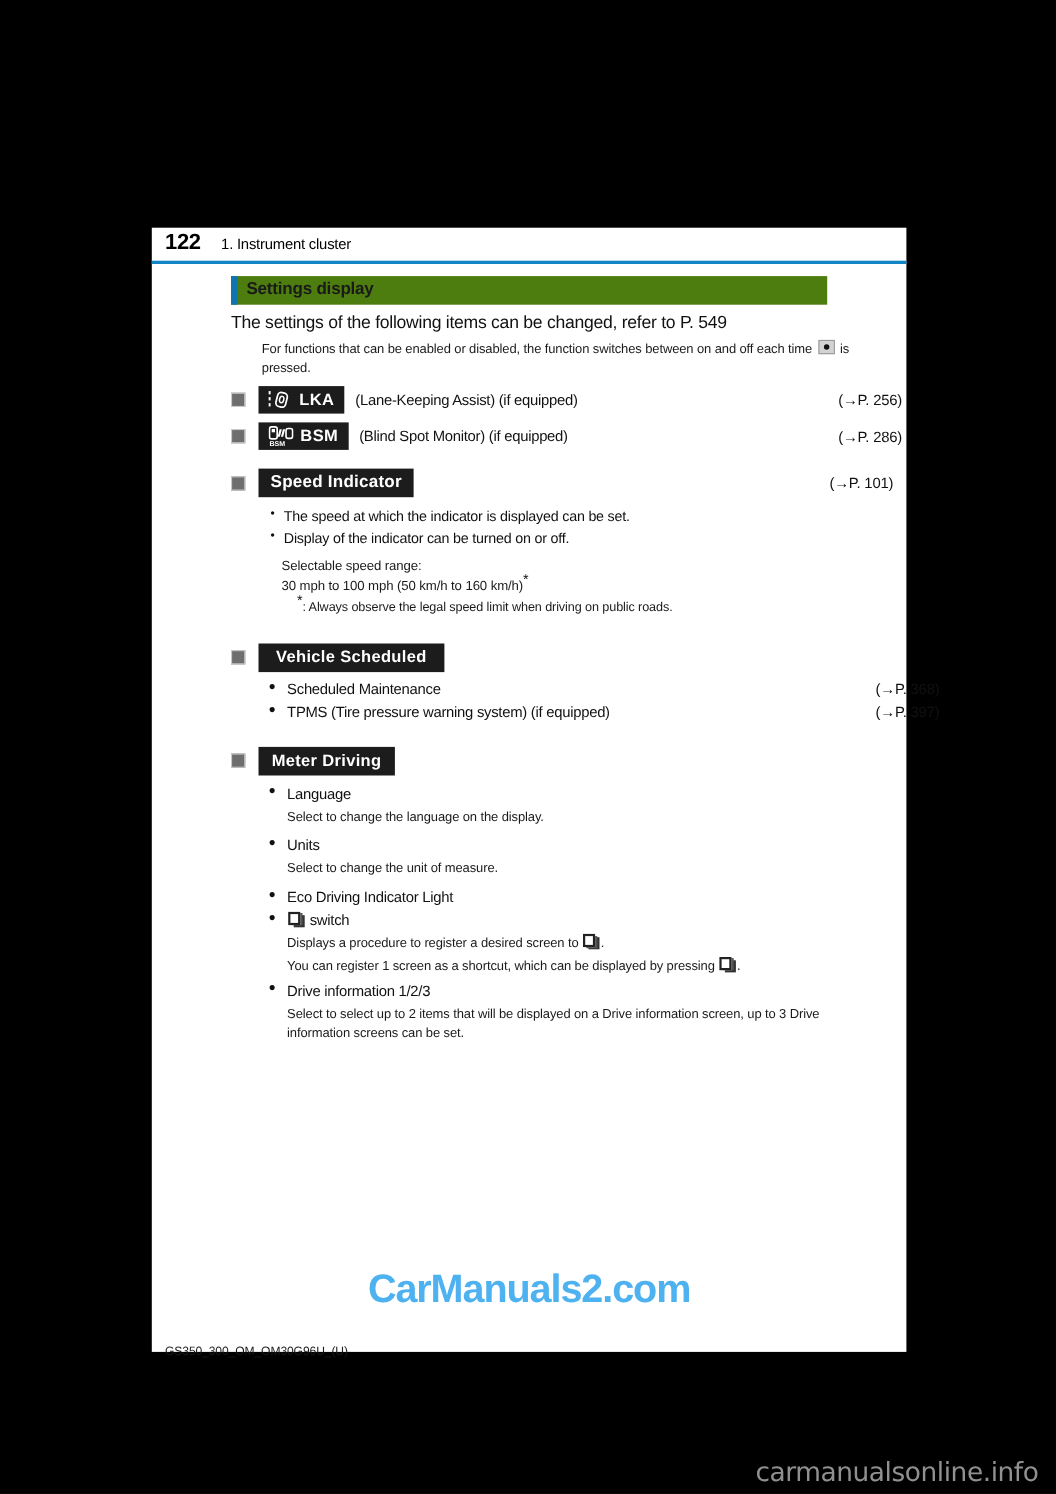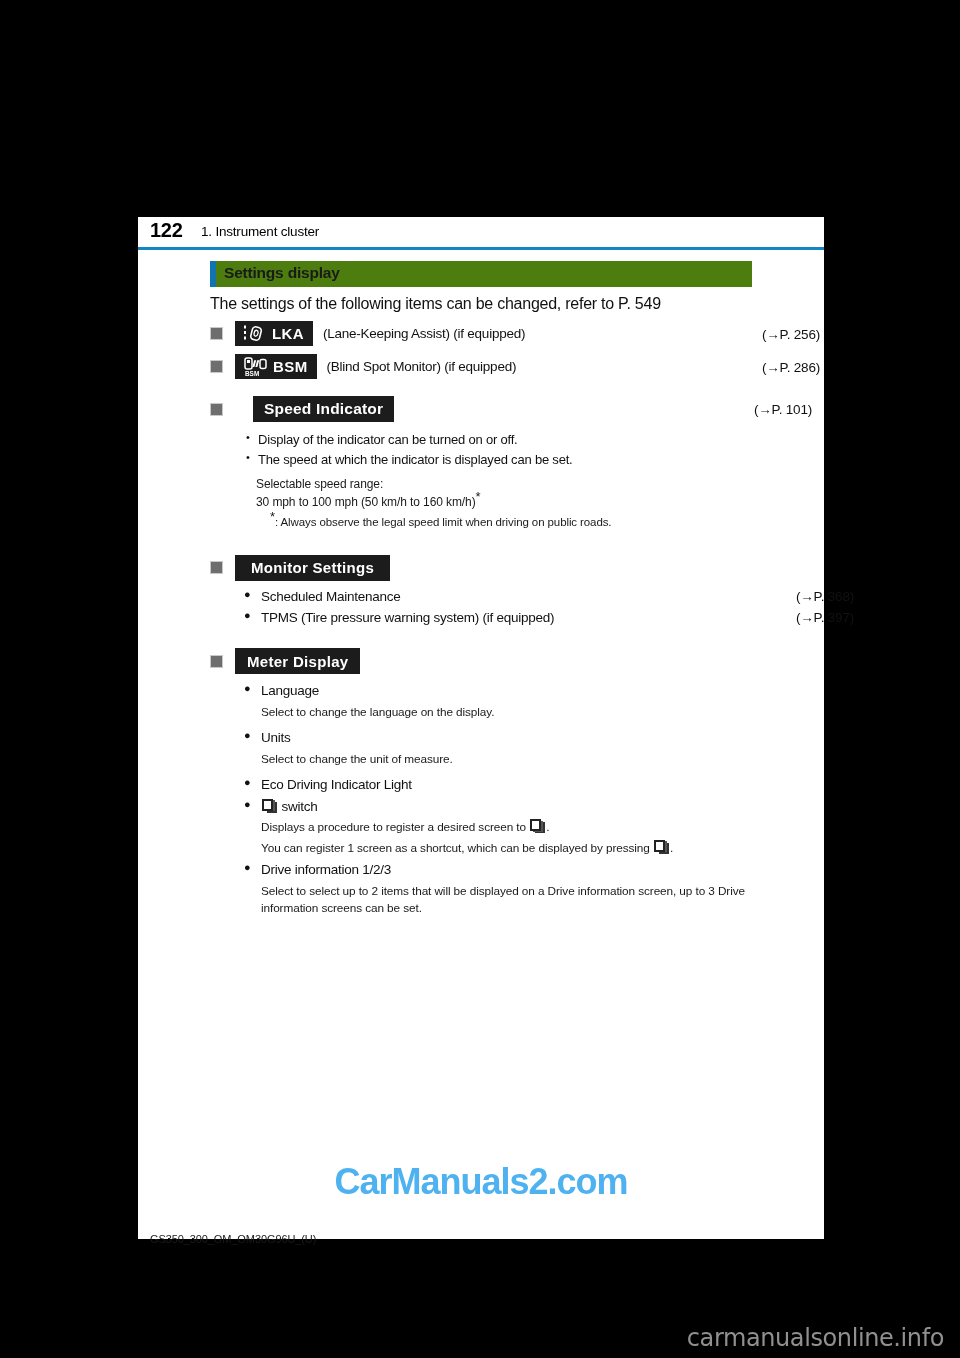--- a/index.html
+++ b/index.html
@@ -12,21 +12,21 @@
     height: 1358px;
     position: relative;
     font-family: "Liberation Sans", sans-serif;
     overflow: hidden;
   }
 
   
   #page-sheet {
     position: absolute;
     left: 138px;
-    top: 217px;
+    top: 207px;
     width: 686px;
     height: 1022px;
     background: #ffffff;
   }
 
   
   .running-head {
     position: absolute;
     left: 0;
     top: 0;
@@ -329,20 +329,25 @@
 
   <div class="section-banner">
     <div class="tab"></div>
     <div class="label">Settings display</div>
   </div>
 
   <div class="body-area">
 
     <p class="lead">The settings of the following items can be changed, refer to P. 549</p>
 
+    <p class="note">
+      <span>For functions that can be enabled or disabled, the function switches between on and off each time</span>
+      <span class="inline-dot"></span>
+      <span>is pressed.</span>
+    </p>
 
     <div class="item-row">
       <span class="sq-bullet"></span>
       <span class="badge">
         <span class="gly">
           <svg width="22" height="17" viewBox="0 0 22 17">
             <g fill="#ffffff">
               <rect x="0" y="0.5" width="2" height="3"></rect>
               <rect x="0" y="6" width="2" height="3"></rect>
               <rect x="0" y="11.5" width="2" height="3"></rect>
@@ -378,63 +383,63 @@
           </svg>
         </span>
         <span class="badge-text">BSM</span>
       </span>
       <span class="item-desc">(Blind Spot Monitor) (if equipped)</span>
       <span class="pageref">(→P. 286)</span>
     </div>
 
     <div class="item-row" style="margin-top:17px;">
       <span class="sq-bullet"></span>
-      <span class="badge" style="height:26px;padding:0 11px;margin-left:18px;">
+      <span class="badge" style="height:26px;padding:0 11px;">
         <span class="badge-text" style="font-size:15.5px;letter-spacing:0.2px;">Speed Indicator</span>
       </span>
       <span class="pageref" style="right:8px;">(→P. 101)</span>
     </div>
 
     <div class="dot-list">
+      <div class="dot-item">The speed at which the indicator is displayed can be set.</div>
       <div class="dot-item">Display of the indicator can be turned on or off.</div>
-      <div class="dot-item">The speed at which the indicator is displayed can be set.</div>
     </div>
 
     <div class="indent-block">
       <div>Selectable speed range:</div>
       <div>
         <span>30 mph to 100 mph (50 km/h to 160 km/h)</span><span class="sup">*</span>
       </div>
       <div class="footnote">
         <span class="star">*</span><span>: Always observe the legal speed limit when driving on public roads.</span>
       </div>
     </div>
 
     <div class="item-row" style="margin-top:24px;">
       <span class="sq-bullet"></span>
       <span class="badge" style="height:26px;padding:0 16px;">
-        <span class="badge-text" style="font-size:15px;letter-spacing:0.3px;">Monitor Settings</span>
+        <span class="badge-text" style="font-size:15px;letter-spacing:0.3px;">Vehicle Scheduled</span>
       </span>
     </div>
 
     <div class="round-list" style="margin-top:5px;">
       <div class="round-row">
         <span>Scheduled Maintenance</span>
         <span class="pageref2">(→P. 368)</span>
       </div>
       <div class="round-row">
         <span>TPMS (Tire pressure warning system) (if equipped)</span>
         <span class="pageref2">(→P. 397)</span>
       </div>
     </div>
 
     <div class="item-row" style="margin-top:20px;">
       <span class="sq-bullet"></span>
       <span class="badge" style="height:26px;padding:0 12px;">
-        <span class="badge-text" style="font-size:15px;letter-spacing:0.3px;">Meter Display</span>
+        <span class="badge-text" style="font-size:15px;letter-spacing:0.3px;">Meter Driving</span>
       </span>
     </div>
 
     <div class="round-list" style="">
 
       <div class="round-row">
         <span>Language</span>
       </div>
       <div class="sub-note">Select to change the language on the display.</div>
 

